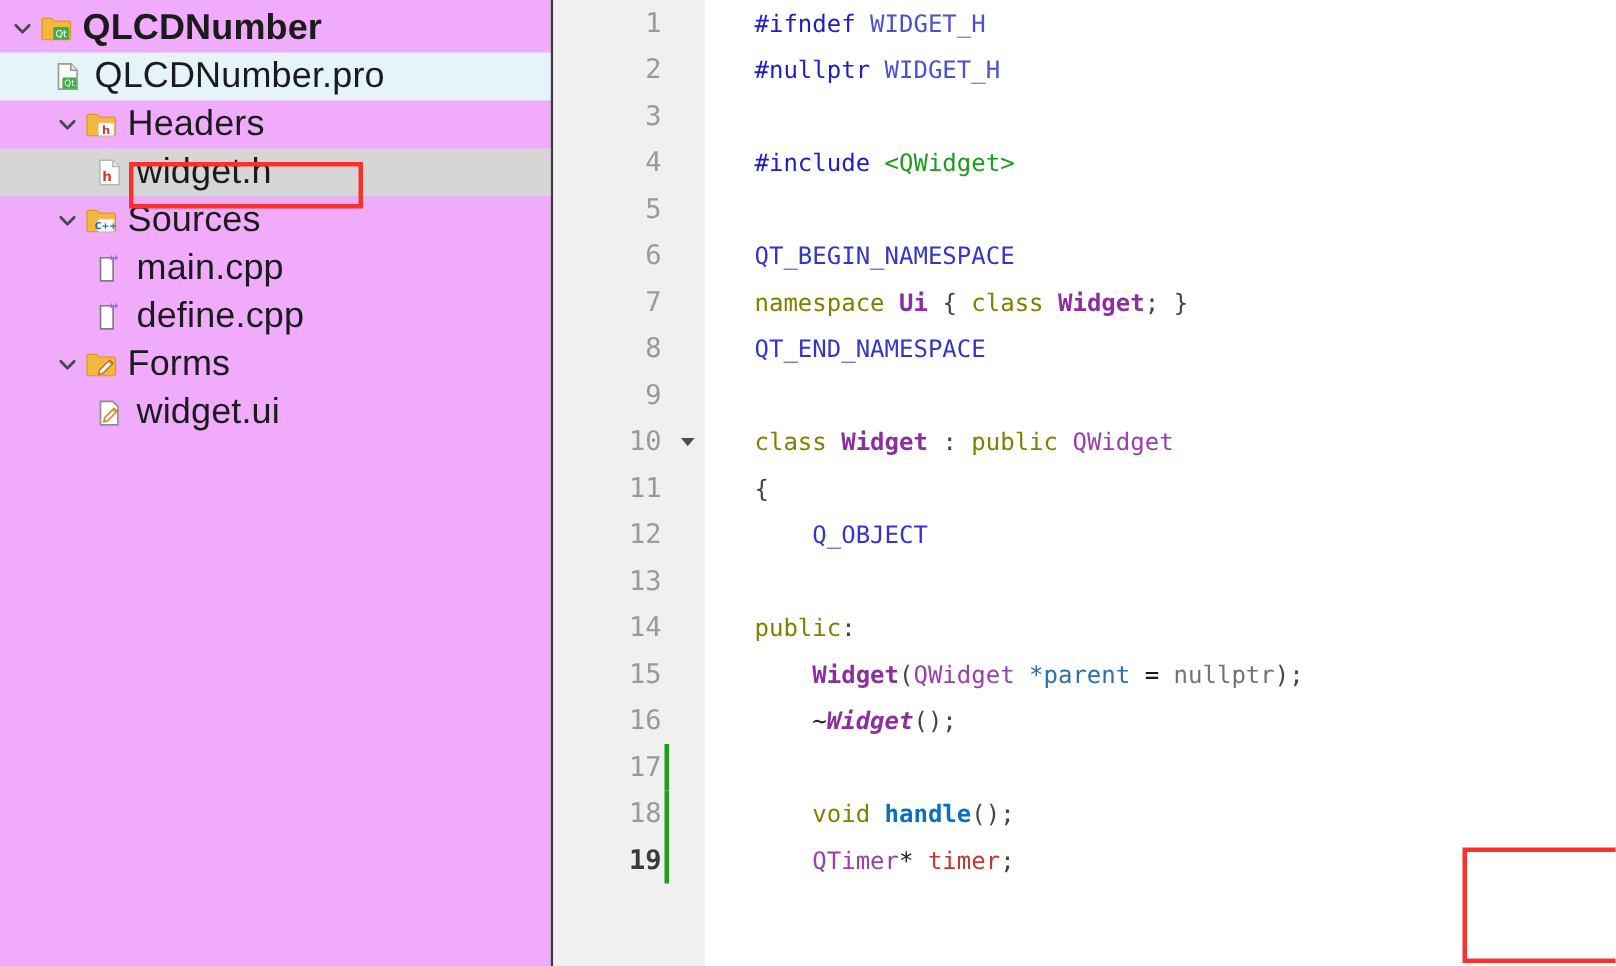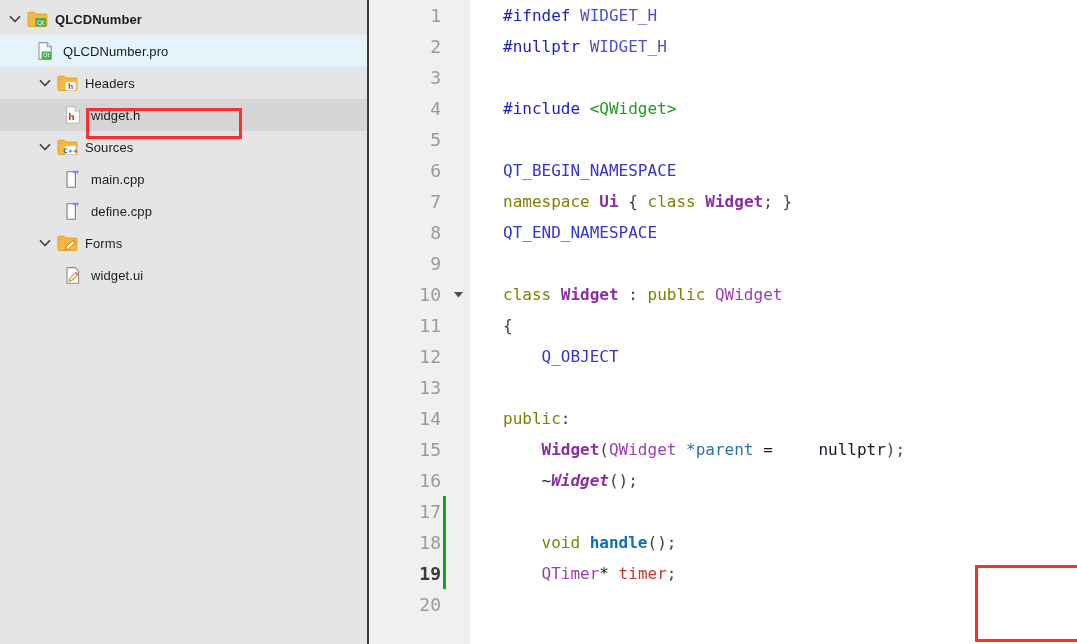--- a/index.html
+++ b/index.html
@@ -20,21 +20,21 @@
     display: flex;
     width: 1077px;
     height: 644px;
     position: relative;
   }
 
   
   #project-tree {
     width: 367px;
     height: 644px;
-    background: #e5e5e5;
+    background: #f0abfc;
     position: relative;
     flex: 0 0 367px;
     padding-top: 3px;
     box-sizing: border-box;
   }
   #tree-divider {
     width: 2px;
     background: #3c3c3c;
     height: 644px;
     flex: 0 0 2px;
@@ -64,21 +64,21 @@
     width: 22px;
     height: 20px;
     flex: 0 0 22px;
     margin-right: 7px;
     position: relative;
     display: flex;
     align-items: center;
     justify-content: center;
   }
   .tree-label {
-    font-size: 13px;
+    font-size: 24px;
     color: #1b1b1b;
     letter-spacing: 0.1px;
   }
   .tree-label.bold { font-weight: bold; }
 
   
   .ind-0 { padding-left: 4px; }
   .ind-1 { padding-left: 34px; }
   .ind-2 { padding-left: 62px; }
 
@@ -141,21 +141,21 @@
 
   
   .t-pre   { color: #2020c0; }            
   .t-macroname { color: #4f4fd0; }
   .t-str   { color: #1f9b1f; }            
   .t-kw    { color: #808000; }            
   .t-type  { color: #8b2fa0; font-weight: bold; }  
   .t-type2 { color: #9b3fae; }
   .t-ident { color: #0b6fbf; font-weight: bold; }  
   .t-var   { color: #c0392b; }            
-  .t-const { color: #0f172a; margin-left: 36px; }            
+  .t-const { color: #737373; }            
   .t-qobj  { color: #3535c9; }            
   .t-param { color: #2d6fa8; }            
   .t-op    { color: #1b1b1b; }
   .t-punc  { color: #444; }
   .t-italic { font-style: italic; }
 
   
   .redbox {
     position: absolute;
     border: 3px solid #f8312f;
@@ -328,21 +328,20 @@
         <span class="chgbar"></span>
       </div>
       <div class="gline">
         <span>18</span>
         <span class="chgbar"></span>
       </div>
       <div class="gline current">
         <span>19</span>
         <span class="chgbar"></span>
       </div>
-      <div class="gline">20</div>
     </div>
 
     <div id="code-area">
       <div class="line"><span class="t-pre">#ifndef</span><span class="t-macroname"> WIDGET_H</span></div>
       <div class="line"><span class="t-pre">#nullptr</span><span class="t-macroname"> WIDGET_H</span></div>
       <div class="line">&nbsp;</div>
       <div class="line"><span class="t-pre">#include</span> <span class="t-str">&lt;QWidget&gt;</span></div>
       <div class="line">&nbsp;</div>
       <div class="line"><span class="t-qobj">QT_BEGIN_NAMESPACE</span></div>
       <div class="line"><span class="t-kw">namespace</span> <span class="t-type">Ui</span> <span class="t-punc">{</span> <span class="t-kw">class</span> <span class="t-type">Widget</span><span class="t-punc">;</span> <span class="t-punc">}</span></div>

